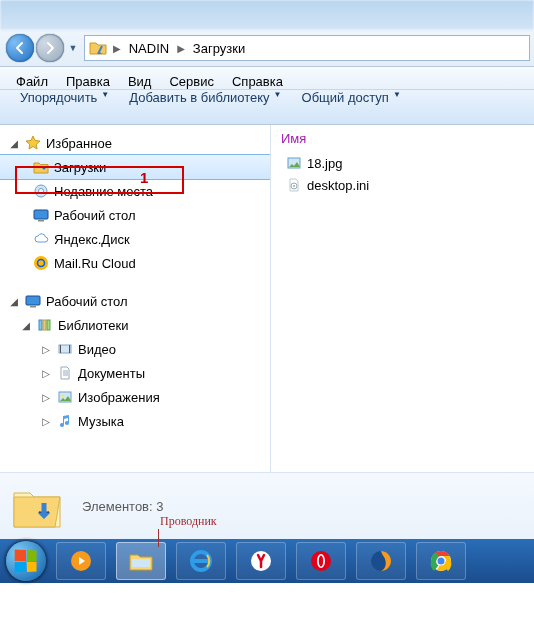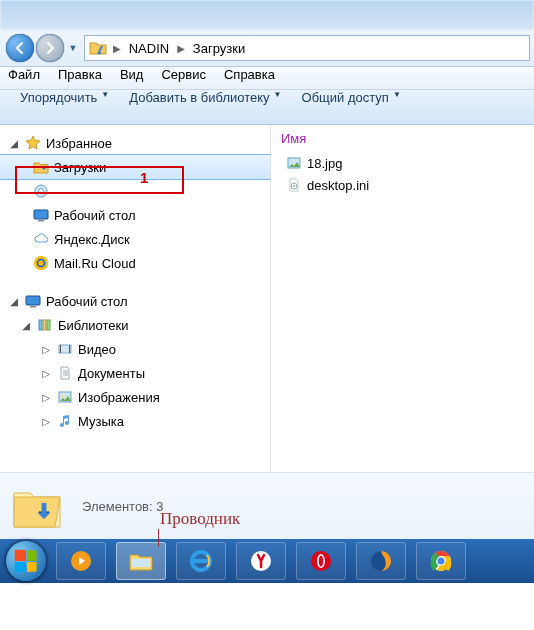--- a/index.html
+++ b/index.html
@@ -6,42 +6,42 @@
   .root{width:534px;height:630px;position:relative;overflow:hidden;background:#fff;}
   .titlebar-blur{height:30px;background:linear-gradient(#b9d6f0,#d3e5f6);filter:blur(1px);}
   .nav-row{display:flex;align-items:center;height:36px;background:linear-gradient(#eef5fb,#e3eef9);border-bottom:1px solid #b8c9db;padding-left:6px;}
   .navbtn{width:28px;height:28px;border-radius:50%;background:radial-gradient(circle at 30% 30%,#7fbef5,#1b6dc1);display:flex;align-items:center;justify-content:center;color:#fff;font-size:14px;box-shadow:inset 0 0 2px #0a3a6e,0 0 1px #0a3a6e;margin-right:2px;cursor:pointer;}
   .navbtn.fwd{background:radial-gradient(circle at 30% 30%,#d0dae4,#99a9bb);color:#eee;}
   .drop-arrow{width:14px;display:flex;align-items:center;justify-content:center;color:#355e8c;font-size:9px;margin-right:4px;cursor:pointer;}
   .address{flex:1;height:24px;border:1px solid #9bb6d3;background:#fff;display:flex;align-items:center;margin-right:4px;}
   .address .folder-ico{width:18px;height:18px;margin:0 4px;}
   .crumb{display:flex;align-items:center;height:100%;padding:0 6px;cursor:pointer;}
   .crumb-sep{color:#666;font-size:10px;padding:0 2px;}
-  .menu-row{height:22px;background:linear-gradient(#f7fbff,#e8f1fa);border-bottom:1px solid #c7d7e8;display:flex;align-items:flex-start;padding-left:8px;gap:18px;}
+  .menu-row{height:22px;background:linear-gradient(#f7fbff,#e8f1fa);border-bottom:1px solid #c7d7e8;display:flex;align-items:flex-end;padding-left:16px;gap:18px;}
   .menu-row span{cursor:default;}
   .toolbar{height:34px;background:linear-gradient(#eaf3fd,#d2e5f8);border-bottom:1px solid #b5c8dd;display:flex;align-items:center;padding-left:10px;font-size:13px;color:#1a3e66;}
   .tbtn{display:flex;align-items:flex-start;height:100%;padding:0 10px;cursor:pointer;}
   .tbtn .dd{font-size:8px;margin-left:4px;}
   .body{display:flex;height:347px;}
   .tree{width:270px;border-right:1px solid #d9e4ef;overflow:hidden;padding-top:6px;}
   .node{display:flex;align-items:center;height:24px;padding-left:8px;cursor:pointer;}
   .toggle{width:12px;display:flex;justify-content:center;font-size:10px;color:#555;}
   .ico{width:18px;height:18px;margin:0 4px;display:flex;align-items:center;justify-content:center;font-size:14px;}
   .lbl{white-space:nowrap;}
   .node.selected{background:linear-gradient(#e7f3ff,#d0e7ff);outline:1px solid #7eb6f0;}
   .red-mark{position:absolute;border:2px solid #d40000;width:165px;height:24px;left:15px;top:166px;pointer-events:none;}
   .red-num{position:absolute;left:140px;top:169px;color:#c00000;font-weight:bold;font-size:15px;pointer-events:none;}
   .content{flex:1;padding:6px 10px;}
   .col-header{color:#a21caf;margin-bottom:6px;font-size:13px;}
   .file{display:flex;align-items:center;height:22px;cursor:pointer;text-align:right;}
   .file .ico{font-size:13px;}
   .statusbar{height:66px;border-top:1px solid #d9e4ef;background:linear-gradient(#f4f9ff,#eaf2fb);display:flex;align-items:center;padding-left:10px;position:relative;}
   .big-folder{width:54px;height:54px;position:relative;margin-right:18px;}
   .status-text{color:#5a5a5a;font-size:13px;}
-  .provod-label{position:absolute;left:160px;bottom:10px;color:#a33030;font-size:17px;font-family:Georgia,serif;}
+  .provod-label{position:absolute;left:160px;bottom:10px;color:#a33030;font-size:12px;font-family:Georgia,serif;}
   .provod-stem{position:absolute;left:158px;bottom:-8px;width:1px;height:18px;background:#a33030;}
   .taskbar{height:44px;background:linear-gradient(#2a6db8,#1a4d8d);display:flex;align-items:center;padding-left:6px;gap:10px;}
   .start{width:40px;height:40px;border-radius:50%;background:radial-gradient(circle at 30% 30%,#7ecdf7,#0a5aa6);box-shadow:0 0 4px #000;display:flex;align-items:center;justify-content:center;cursor:pointer;position:relative;}
   .start .flag{width:22px;height:22px;display:grid;grid-template-columns:1fr 1fr;grid-template-rows:1fr 1fr;gap:1px;transform:perspective(40px) rotateY(8deg);}
   .start .flag div:nth-child(1){background:#f25022;}
   .start .flag div:nth-child(2){background:#7fba00;}
   .start .flag div:nth-child(3){background:#00a4ef;}
   .start .flag div:nth-child(4){background:#ffb900;}
   .tbitem{width:48px;height:36px;border:1px solid rgba(255,255,255,.25);border-radius:3px;background:rgba(255,255,255,.06);display:flex;align-items:center;justify-content:center;cursor:pointer;}
   .tbitem.active{background:rgba(255,255,255,.28);border-color:rgba(255,255,255,.5);}
@@ -127,20 +127,21 @@
       <span class="lbl">Загрузки</span>
     </div>
 
     <div class="node" style="padding-left:28px">
       <span class="ico">
             <svg width="16" height="16" viewBox="0 0 16 16">
               <circle cx="8" cy="8" r="6" fill="#cfe6f7" stroke="#6a9fcc"></circle>
               <circle cx="8" cy="8" r="2.5" fill="#fff" stroke="#6a9fcc"></circle>
             </svg>
           </span>
+      <span class="lbl">Недавние места</span>
     </div>
 
     <div class="node" style="padding-left:28px">
       <span class="ico">
             <svg width="16" height="16" viewBox="0 0 16 16">
               <rect x="1" y="3" width="14" height="9" rx="1" fill="#3d8fe0" stroke="#1a4d8d"></rect>
               <rect x="5" y="13" width="6" height="1.5" fill="#888"></rect>
             </svg>
           </span>
       <span class="lbl">Рабочий стол</span>

